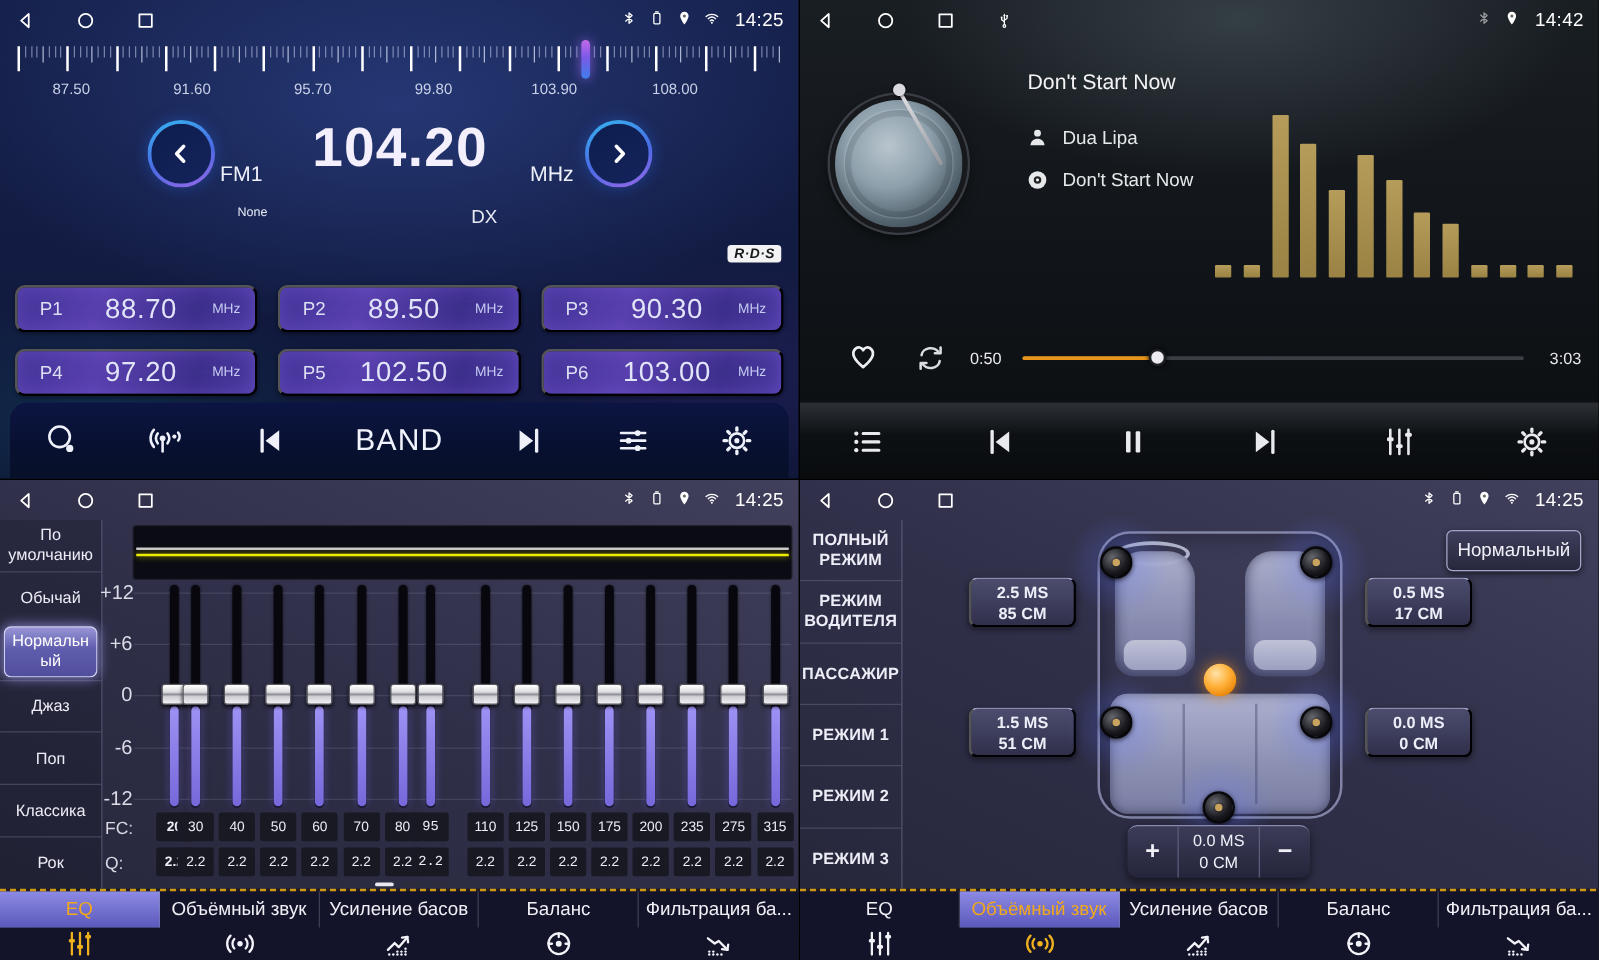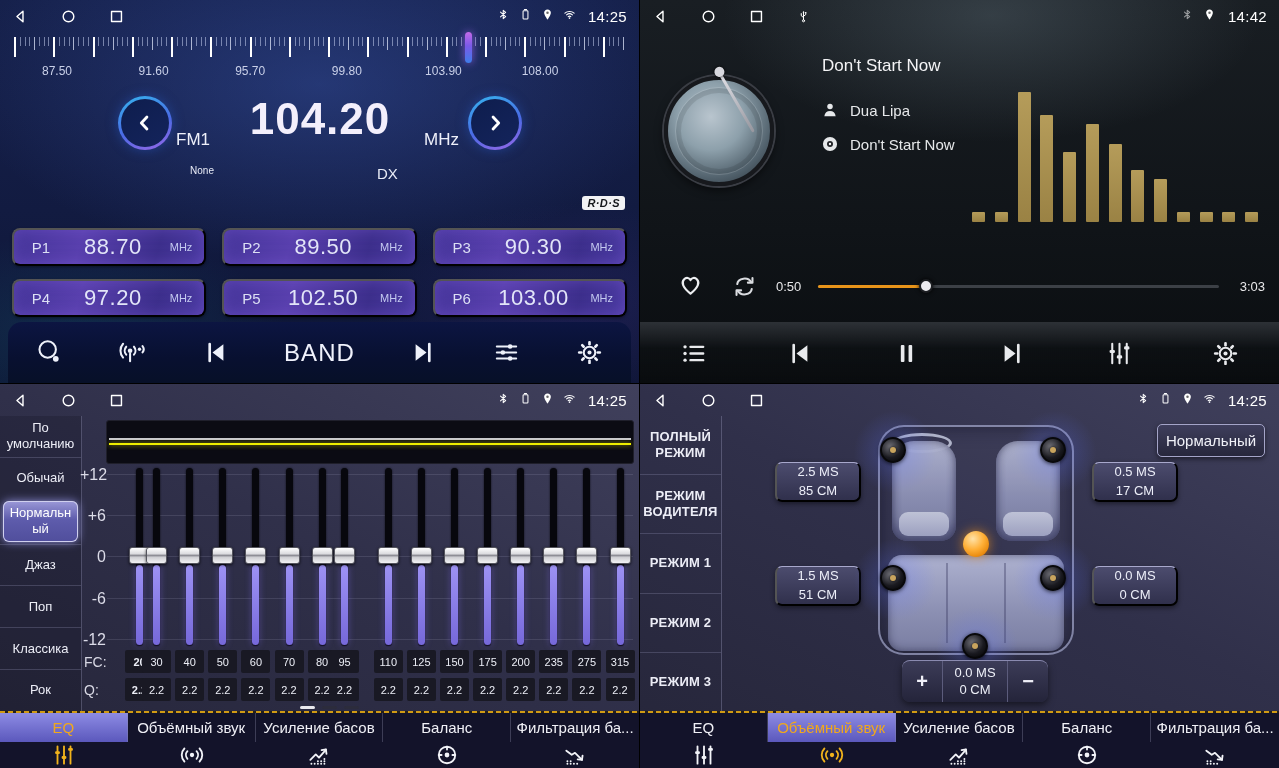--- a/index.html
+++ b/index.html
@@ -166,22 +166,22 @@
   .tab.active .tlabel{background:linear-gradient(180deg,#8d8be4,#5b58bc);color:#f0a81c}
   .tab.active .ticon{color:#f0b21c}
 
   
   .profile-btn{position:absolute;right:14px;top:40px;width:108px;height:33px;cursor:pointer;
     background:linear-gradient(180deg,#3e3e5c,#27273c);border:1px solid #a4a4c8;
     border-radius:5px;color:#f0f1f8;font-size:15px;display:flex;align-items:center;
     justify-content:center;box-shadow:0 2px 5px rgba(0,0,0,.5)}
   .delaybtn{position:absolute;width:86px;height:40px;border-radius:7px;cursor:pointer;
     background:linear-gradient(180deg,#4c4c6e,#30304c);border-top:1px solid #a8a8cc;
-    box-shadow:0 2px 5px rgba(0,0,0,.45);color:#eceef8;font-size:13px;font-weight:400;
-    display:flex;flex-direction:column;align-items:center;justify-content:space-between;
+    box-shadow:0 2px 5px rgba(0,0,0,.45);color:#eceef8;font-size:13px;font-weight:700;
+    display:flex;flex-direction:column;align-items:center;justify-content:flex-end;
     line-height:1.35}
   .d-front-left{left:135px;top:78px}.d-front-right{left:452px;top:78px}
   .d-rear-left{left:135px;top:182px}.d-rear-right{left:452px;top:182px}
   .car{position:absolute;left:238px;top:41px;width:196px;height:230px;
     border:2px solid rgba(170,175,210,.65);border-radius:26px;
     background:rgba(150,155,200,.05);box-shadow:inset 0 0 18px rgba(10,10,25,.5)}
   .seat{position:absolute;opacity:.95;
     background:linear-gradient(180deg,#b2b6d2,#8e92b6 55%,#797da0);
     box-shadow:inset 0 0 9px rgba(25,25,55,.55),inset 0 -12px 10px rgba(40,40,85,.35)}
   .seat.f{width:64px;height:100px;border-radius:22px 22px 15px 15px}
@@ -794,21 +794,21 @@
           <div class="fchip">70</div>
           <div class="qchip">2.2</div>
         </div>
         <div class="band-col" style="left: 198.6px;">
           <div class="track"></div>
           <div class="sfill" style="top: 97px; height: 80px;"></div>
           <div class="handle" style="top: 79px;"></div>
           <div class="fchip">80</div>
           <div class="qchip">2.2</div>
         </div>
-        <div class="band-col" style="left: 221px;">
+        <div class="band-col" style="left: 221px; font-family: Liberation Mono, monospace;">
           <div class="track"></div>
           <div class="sfill" style="top: 97px; height: 80px;"></div>
           <div class="handle" style="top: 79px;"></div>
           <div class="fchip">95</div>
           <div class="qchip">2.2</div>
         </div>
         <div class="band-col" style="left: 264.8px;">
           <div class="track"></div>
           <div class="sfill" style="top: 97px; height: 80px;"></div>
           <div class="handle" style="top: 79px;"></div>
@@ -1004,20 +1004,21 @@
               <path d="M9.6 16c1.4-1.3 3.4-1.3 4.8 0" stroke-width="2"></path>
               <circle cx="12" cy="18.8" r="1.5" fill="currentColor" stroke="none"></circle>
             </svg>
           </span>
         <span class="sb-time">14:25</span>
       </span>
     </div>
     <div class="side" id="sur-side">
         <div class="item sur-item">ПОЛНЫЙ РЕЖИМ</div>
         <div class="item sur-item">РЕЖИМ ВОДИТЕЛЯ</div>
+        <div class="item sur-item">ПАССАЖИР</div>
         <div class="item sur-item">РЕЖИМ 1</div>
         <div class="item sur-item">РЕЖИМ 2</div>
         <div class="item sur-item">РЕЖИМ 3</div>
       </div>
     <button class="profile-btn">Нормальный</button>
     <div id="delay-buttons">
         <button class="delaybtn d-front-left">
           <span>2.5 MS</span>
           <span>85 CM</span>
         </button>

